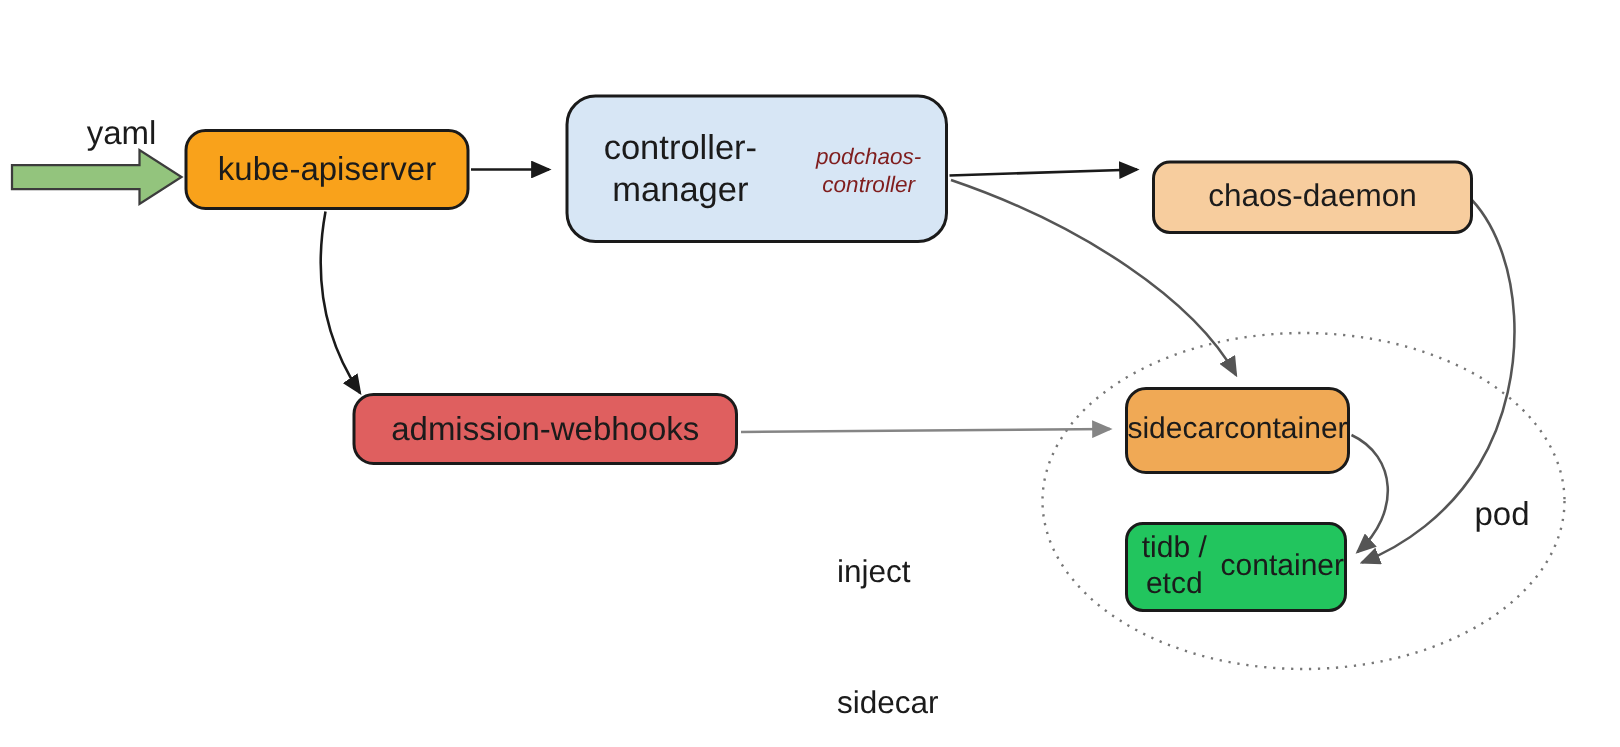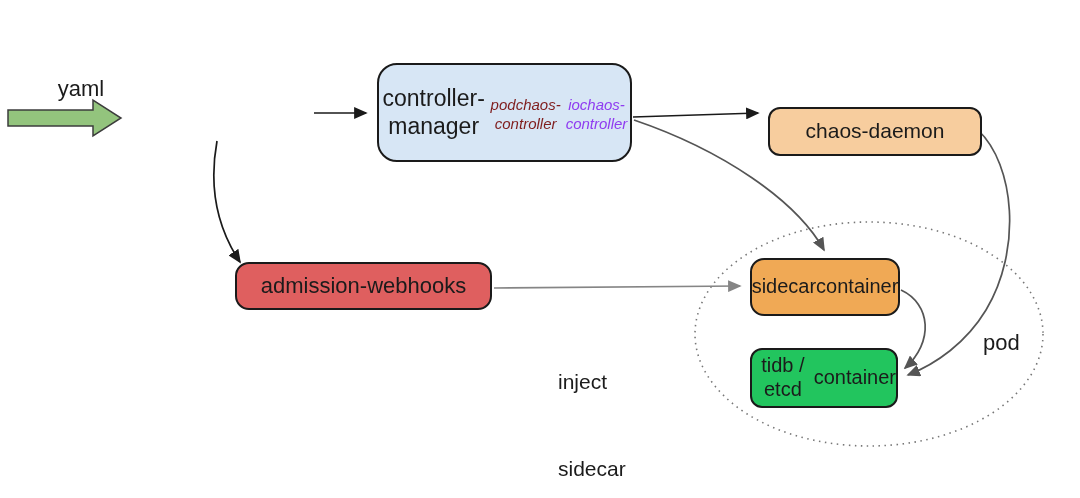--- a/index.html
+++ b/index.html
@@ -63,25 +63,27 @@
 
   <div class="lbl" id="yaml-label">yaml</div>
 
   <div class="lbl" id="inject-sidecar-label">
     <div>inject</div>
     <div>sidecar</div>
   </div>
 
   <div class="lbl" id="pod-label">pod</div>
 
+  <div class="node" id="kube-apiserver" style="background: rgb(249, 162, 27);">
+    <span class="big">kube-apiserver</span>
+  </div>
 
   <div class="node" id="controller-manager" style="background: rgb(215, 230, 245);">
     <div class="title">controller-manager</div>
     <div class="ctrl" style="color: #7f1d1d;">podchaos-controller</div>
-    <div class="ctrl" style="color: rgb(143, 60, 240);">iochaos-controller</div>
   </div>
 
   <div class="node" id="chaos-daemon" style="background: rgb(247, 205, 158);">
     <span>chaos-daemon</span>
   </div>
 
   <div class="node" id="admission-webhooks" style="background: rgb(223, 95, 95);">
     <span>admission-webhooks</span>
   </div>
 

